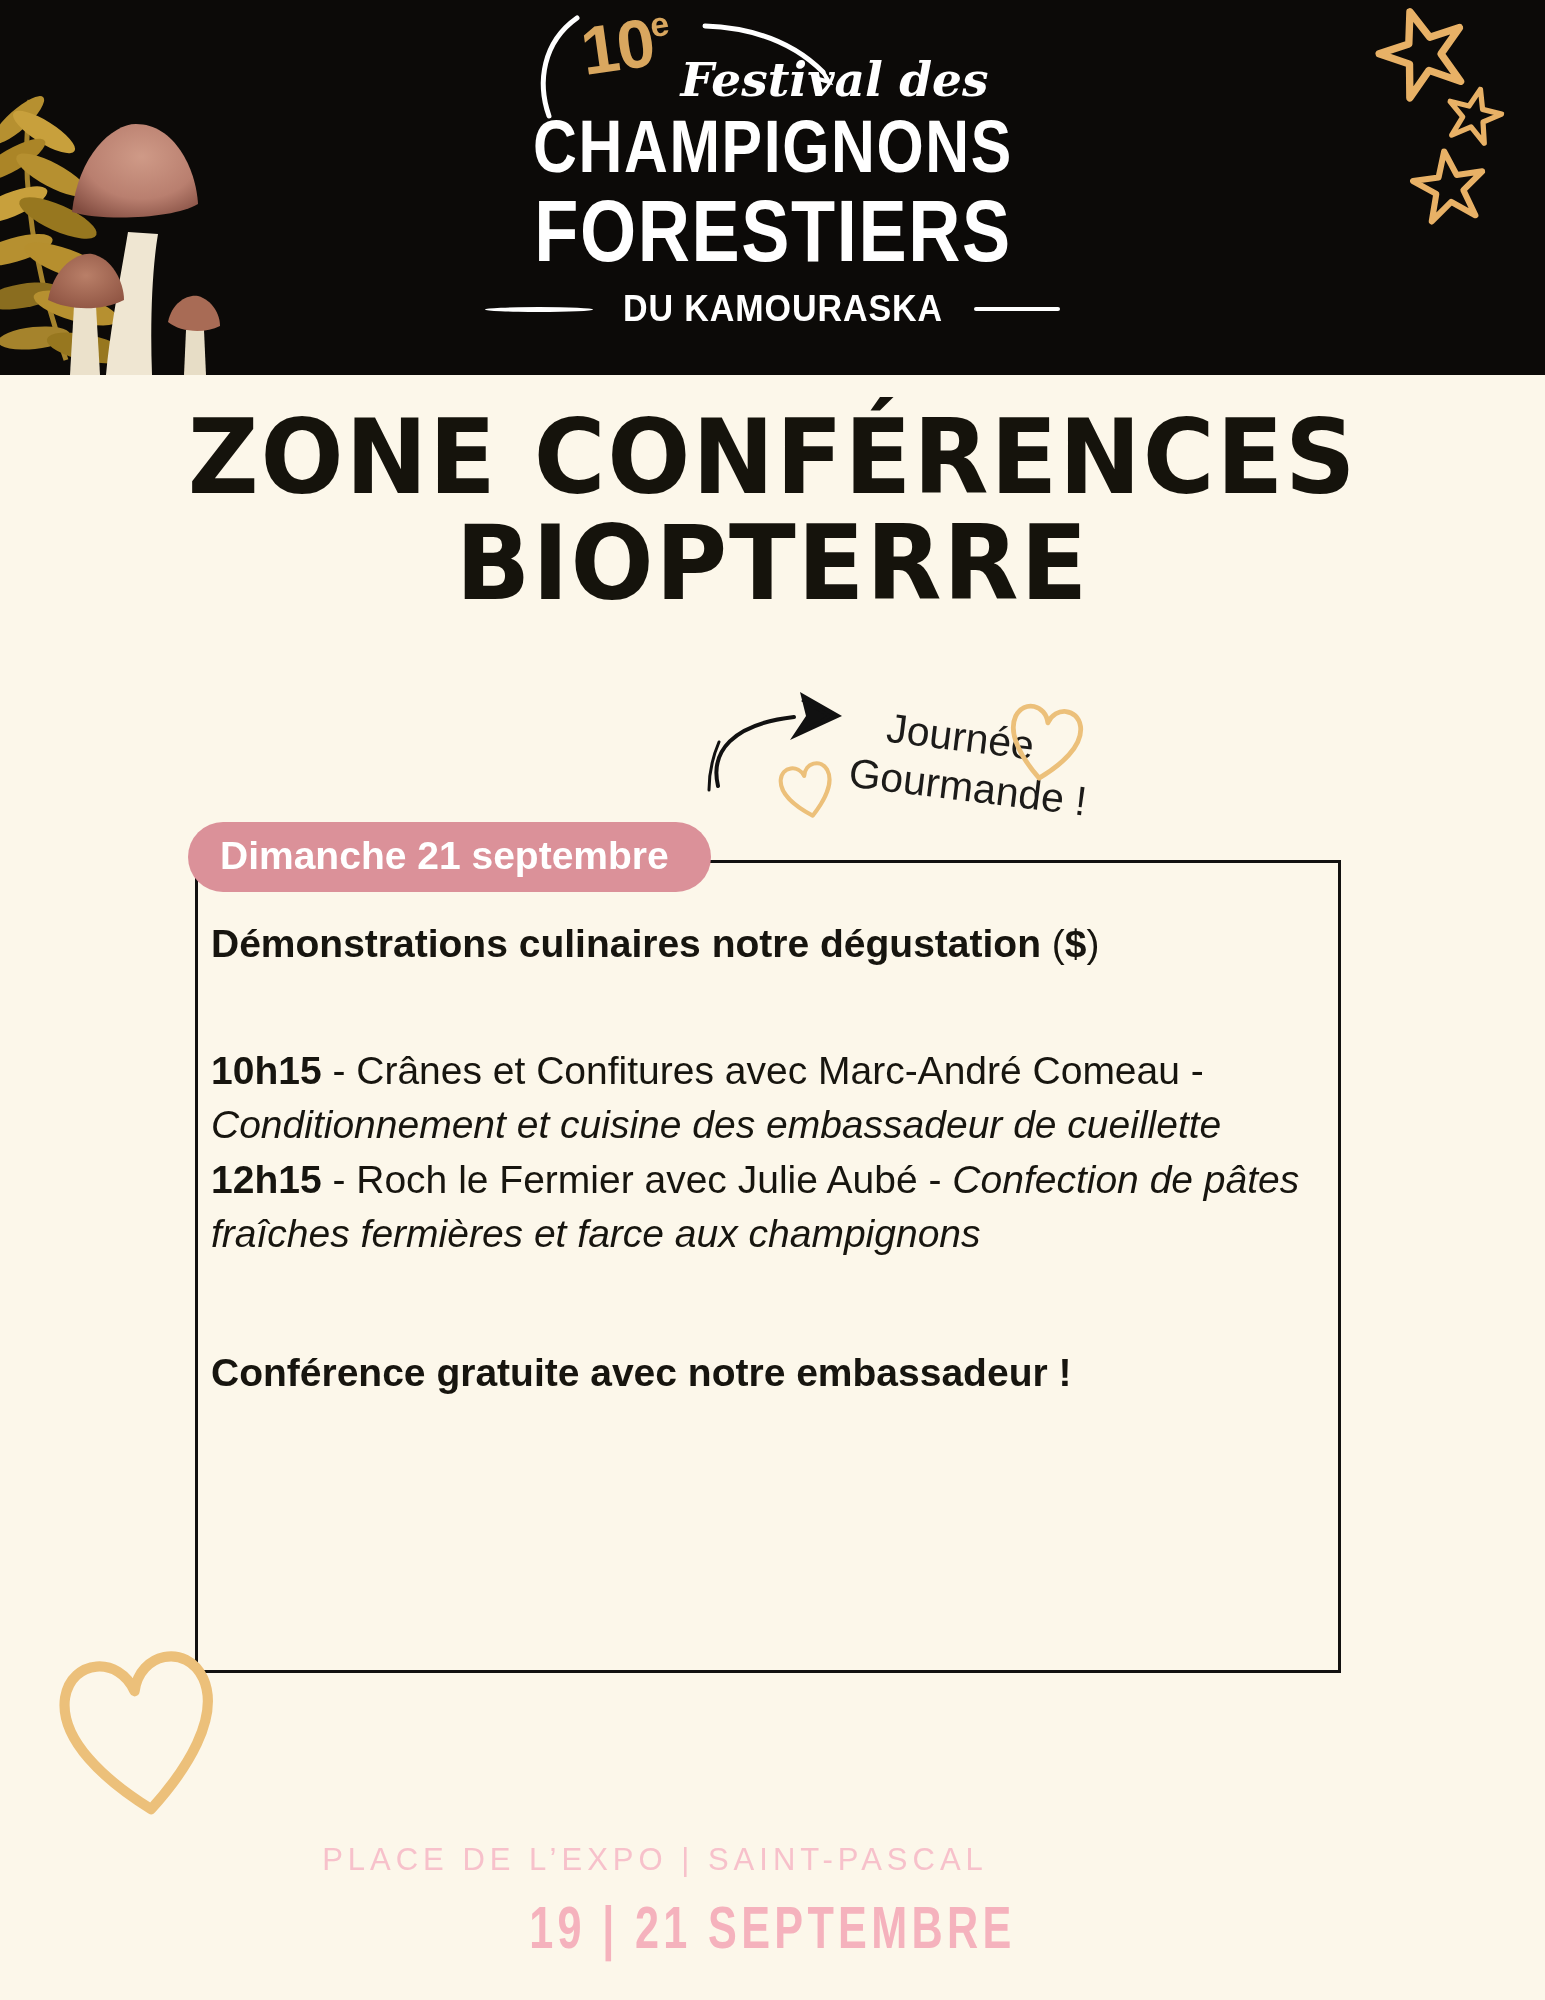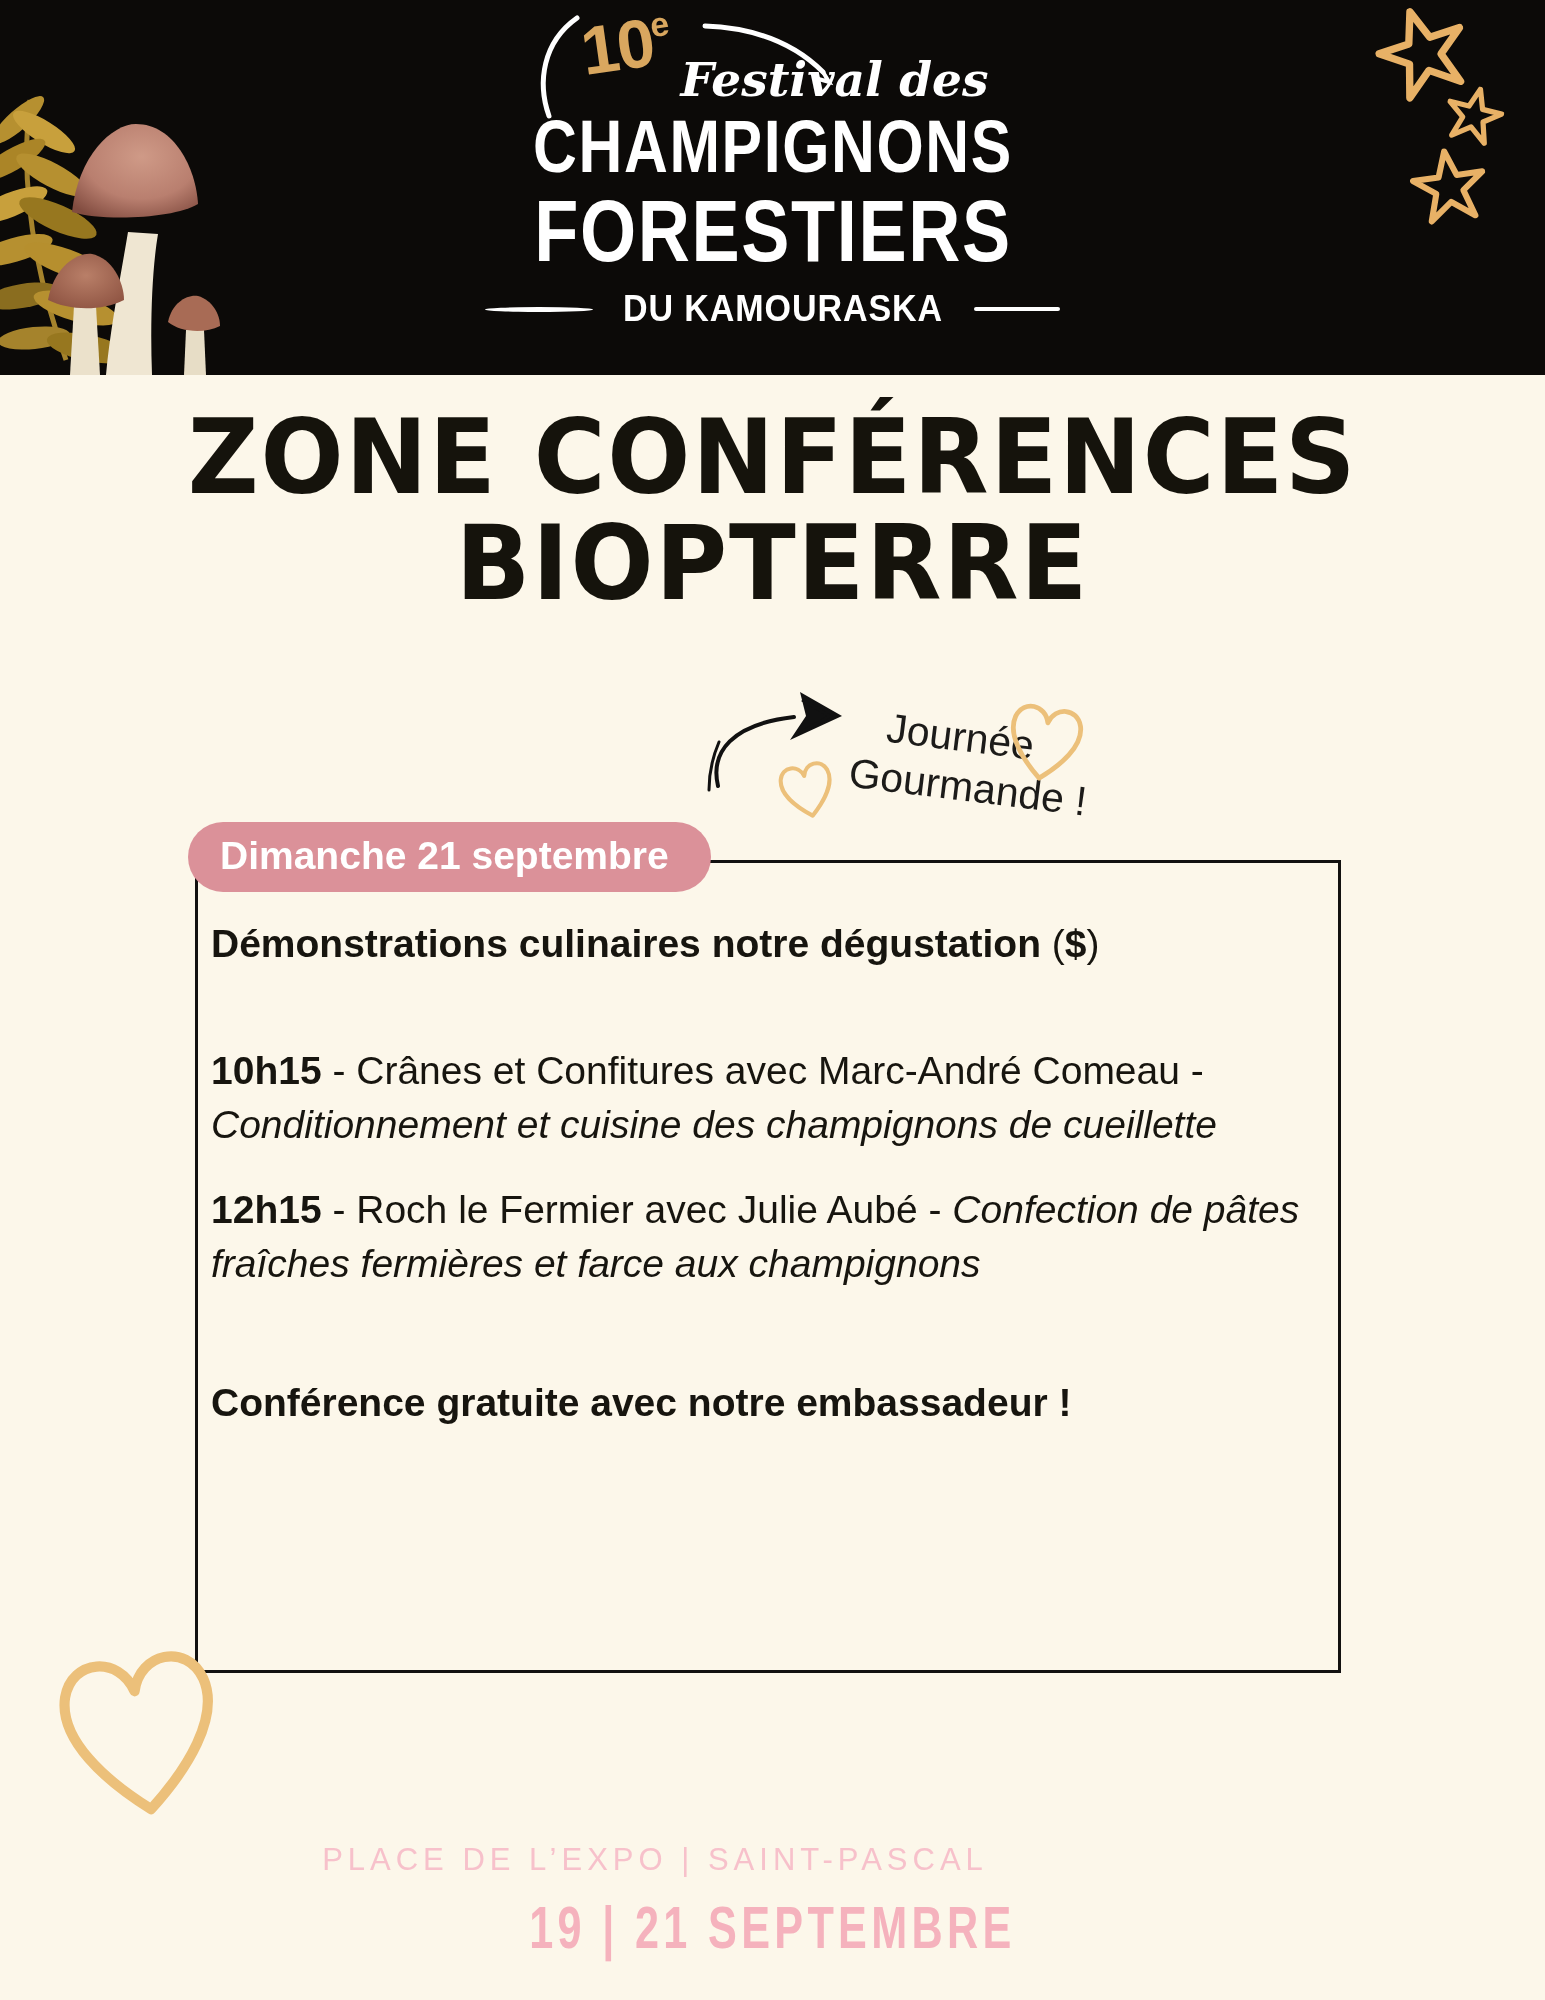--- a/index.html
+++ b/index.html
@@ -46,21 +46,21 @@
   .box { position:absolute; left:195px; top:860px; width:1146px; height:813px;
     border:3px solid #121110; padding:54px 30px 16px 13px; background:transparent; }
   .day-badge { position:absolute; left:-10px; top:-41px; background:#db9199; color:#fff;
     font-weight:bold; font-size:39px; padding:12px 42px 14px 32px; border-radius:40px; white-space:nowrap; }
   .box p { font-size:39px; line-height:1.4; color:#17150f; }
   .bold { font-weight:bold; }
   .it { font-style:italic; }
   .thin { font-weight:normal; }
   .sec1 { margin-top:0; }
   .item0 { margin-top:72px; }
-  .item1 { margin-top:30px; }
+  .item1 { }
   .sec2 { margin-top:84px; }
   .item2 { margin-top:46px; }
 
   
   .footer-dates { position:absolute; left:0; top:1893px; width:1545px; text-align:center;
     font-weight:bold; font-size:60px; letter-spacing:6px; color:#f5b2bd; transform:scaleX(0.72); }
   .footer-location { position:absolute; left:0; top:1842px; width:1310px; text-align:center;
     font-size:31px; letter-spacing:5px; color:#f7c1cb; }
 </style>
 </head>
@@ -168,21 +168,21 @@
   </svg>
 
   <div class="box">
     <div class="day-badge">Dimanche 21 septembre</div>
 
     <p class="sec1 bold">
       <span>Démonstrations culinaires notre dégustation</span><span class="thin"> (</span><span>$</span><span class="thin">)</span>
     </p>
 
     <p class="item0">
-      <span class="bold">10h15</span><span> - Crânes et Confitures avec Marc-André Comeau - </span><span class="it">Conditionnement et cuisine des champignons de cueillette</span>
+      <span class="bold">10h15</span><span> - Crânes et Confitures avec Marc-André Comeau - </span><span class="it">Conditionnement et cuisine des embassadeur de cueillette</span>
     </p>
 
     <p class="item1">
       <span class="bold">12h15</span><span> - Roch le Fermier avec Julie Aubé - </span><span class="it">Confection de pâtes fraîches fermières et farce aux champignons</span>
     </p>
 
     <p class="sec2 bold">Conférence gratuite avec notre embassadeur !</p>
 
   </div>
 

